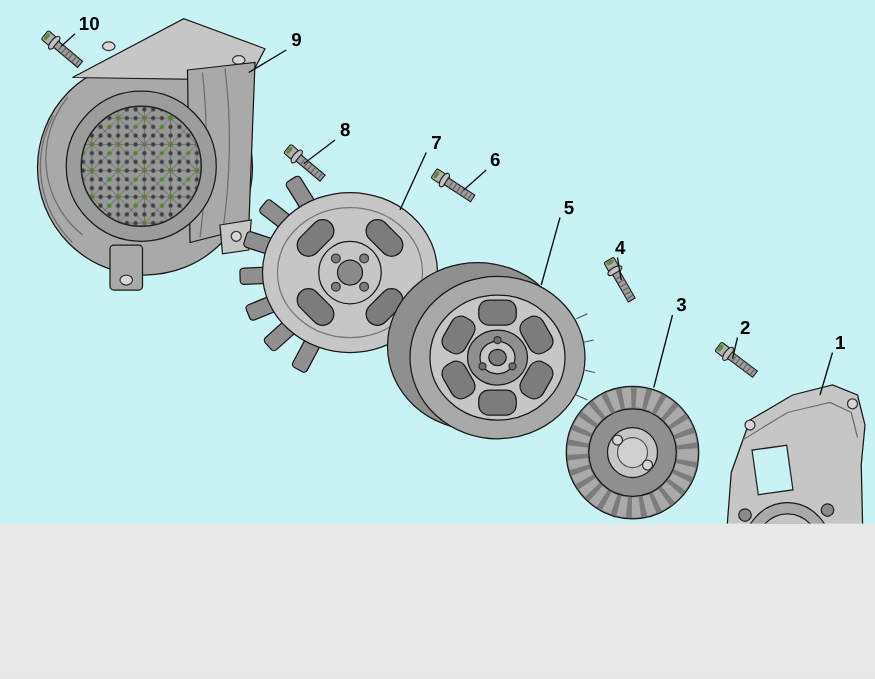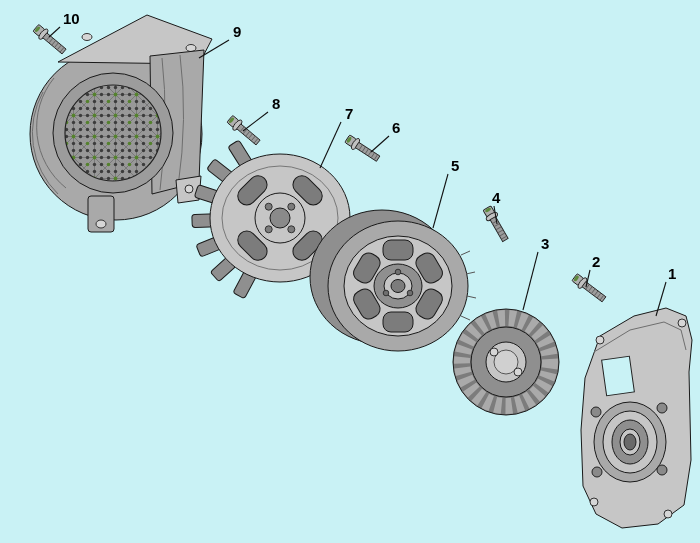--- a/index.html
+++ b/index.html
@@ -1,17 +1,17 @@
 <!DOCTYPE html>
 <html><head>
 <meta charset="utf-8">
 <style>
   html,body{margin:0;padding:0;background:#e8e8e8;}
   .stage{
-    width:700px;height:543px;position:relative;overflow:hidden;
+    width:700px;height:419px;position:relative;overflow:hidden;
     background:#c9f2f5;
     font-family:"Liberation Sans",sans-serif;
   }
   svg{display:block;}
   .s{stroke:#1a1a1a;stroke-width:1;}
   .fL{fill:#c6c6c6;}
   .fM{fill:#a9a9a9;}
   .fH{fill:#8f8f8f;}
   .fD{fill:#7c7c7c;}
   .hole{fill:#d6d6d6;stroke:#333;stroke-width:1;}

